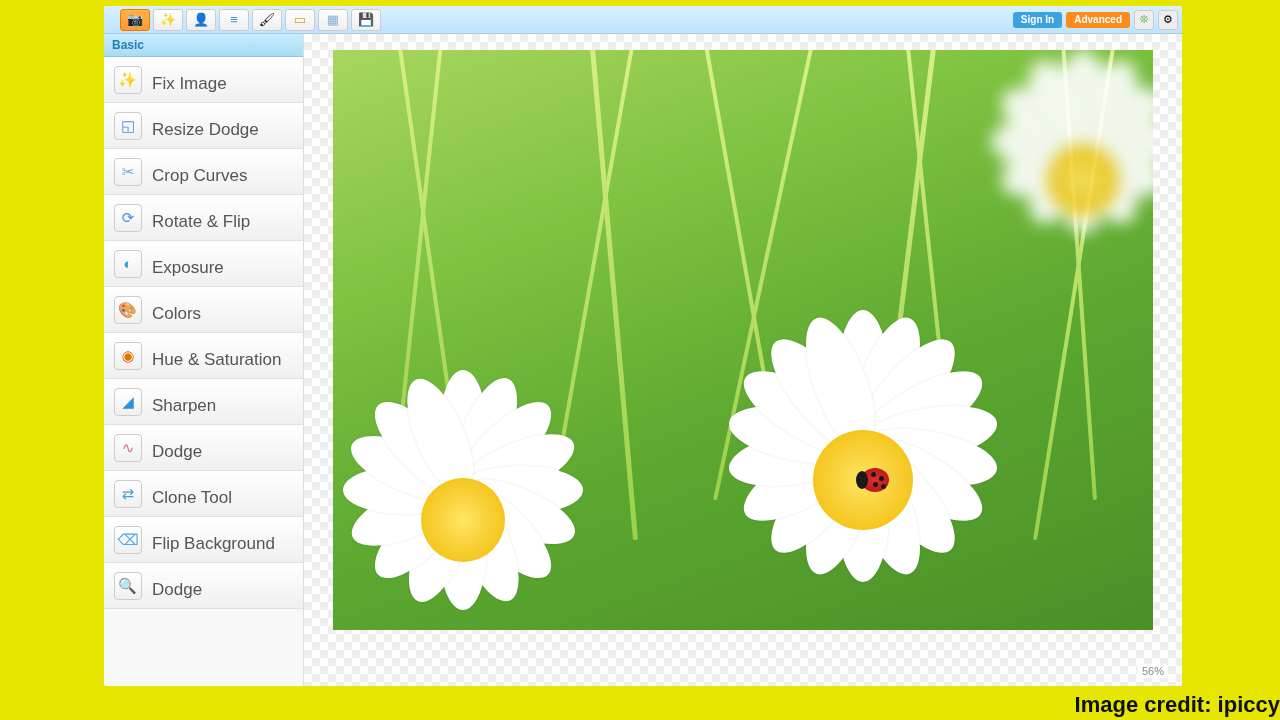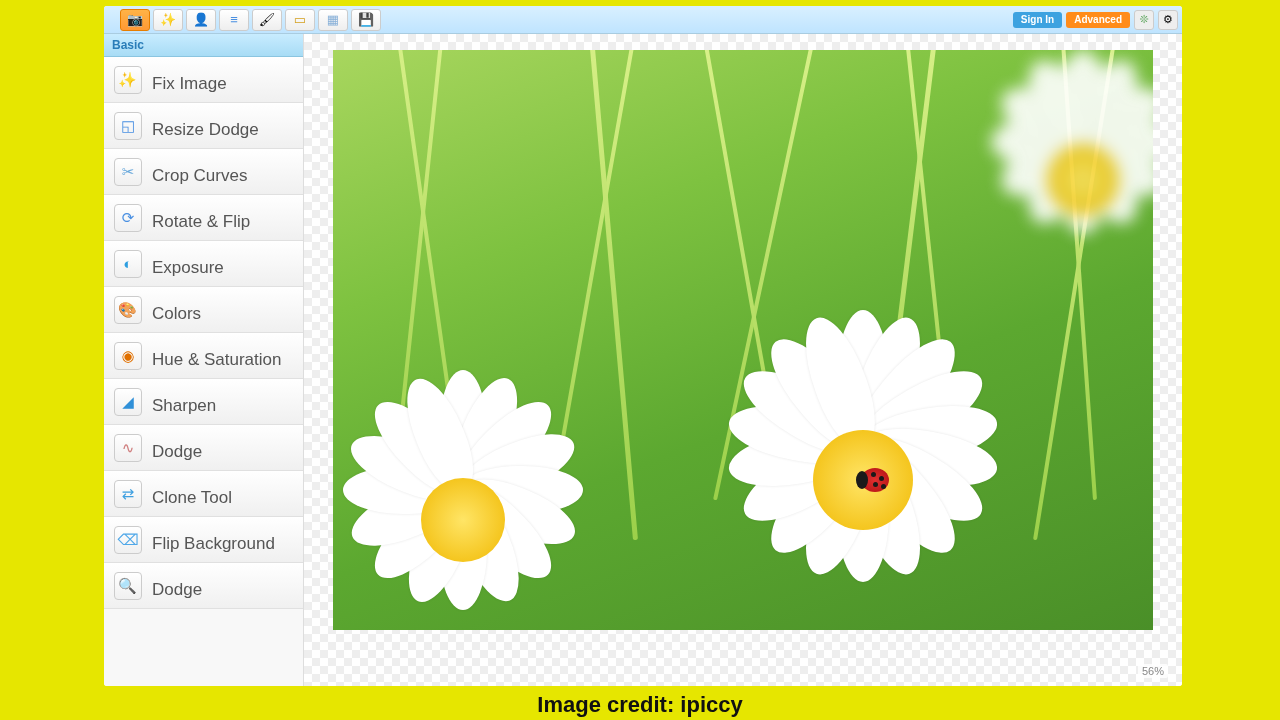--- a/index.html
+++ b/index.html
@@ -246,21 +246,21 @@
   color: #888;
   background: rgba(255,255,255,0.8);
   padding: 1px 4px;
   border-radius: 2px;
 }
 .credit {
   position: absolute;
   bottom: 2px;
   left: 0;
   width: 100%;
-  text-align: center;
+  text-align: right;
   font-size: 22px;
   font-weight: 600;
   color: #111;
 }
 </style>
 </head>
 <body>
 
 <div class="app-wrap">
 

